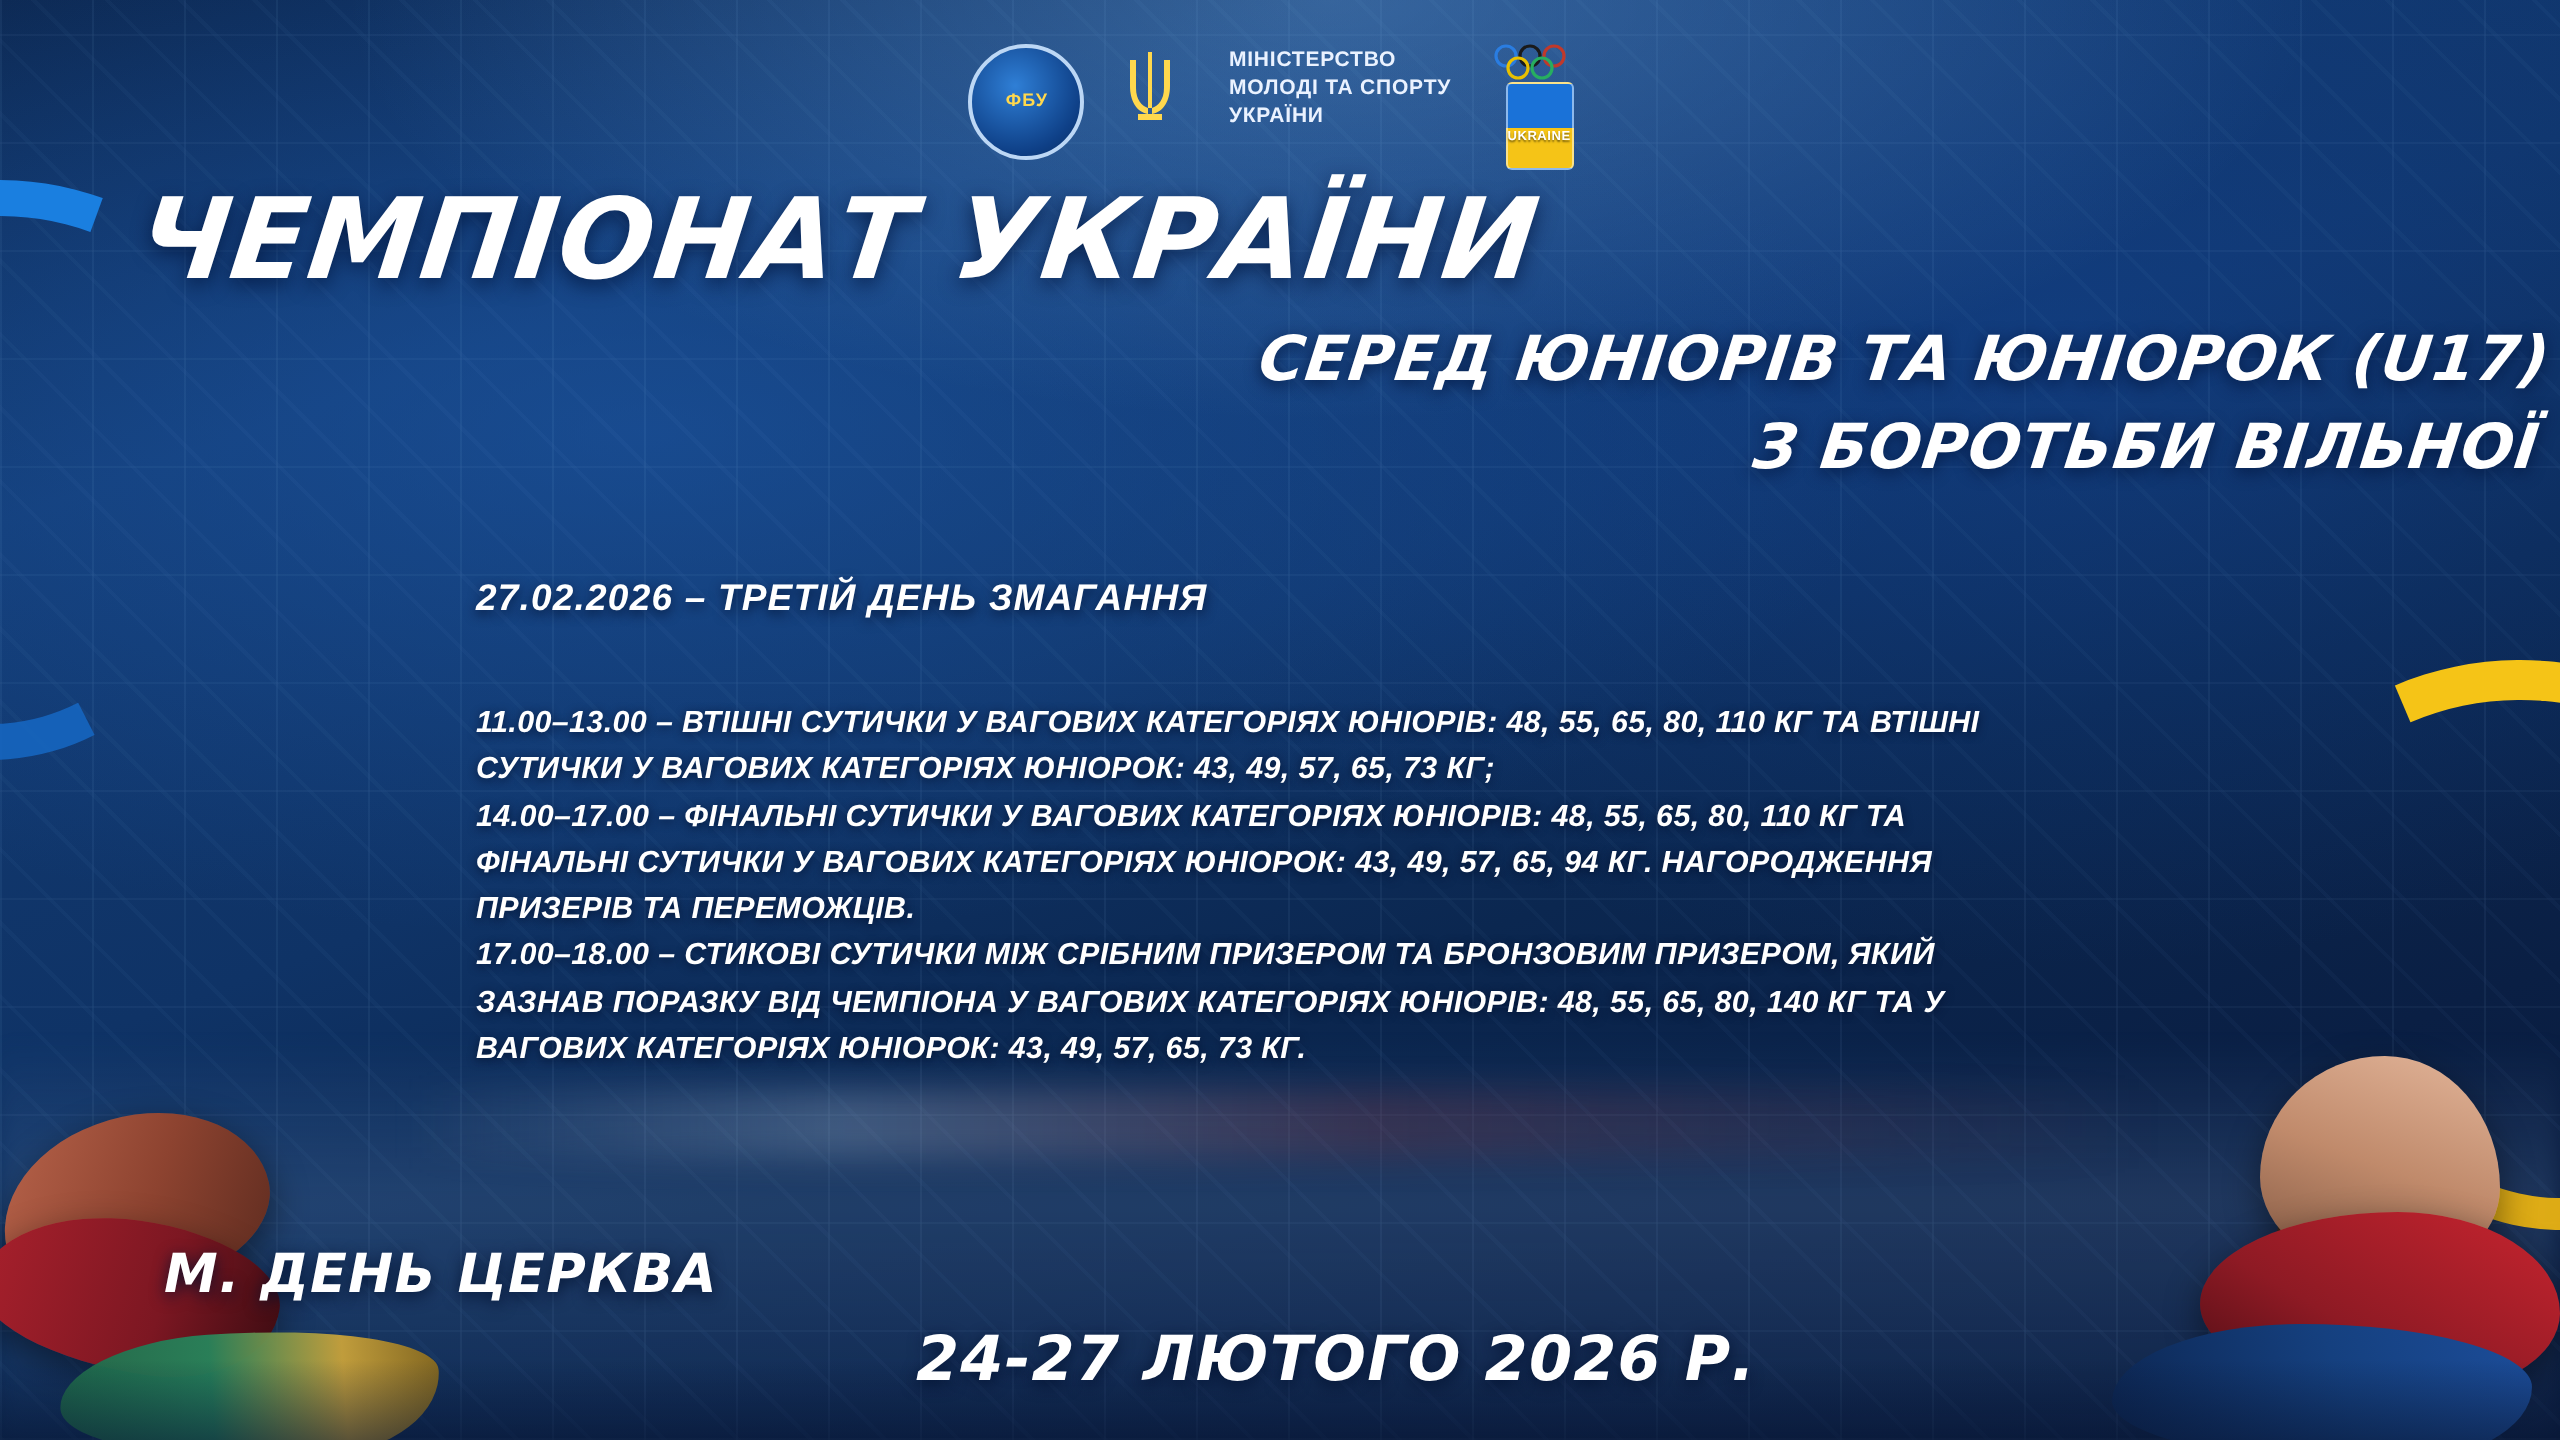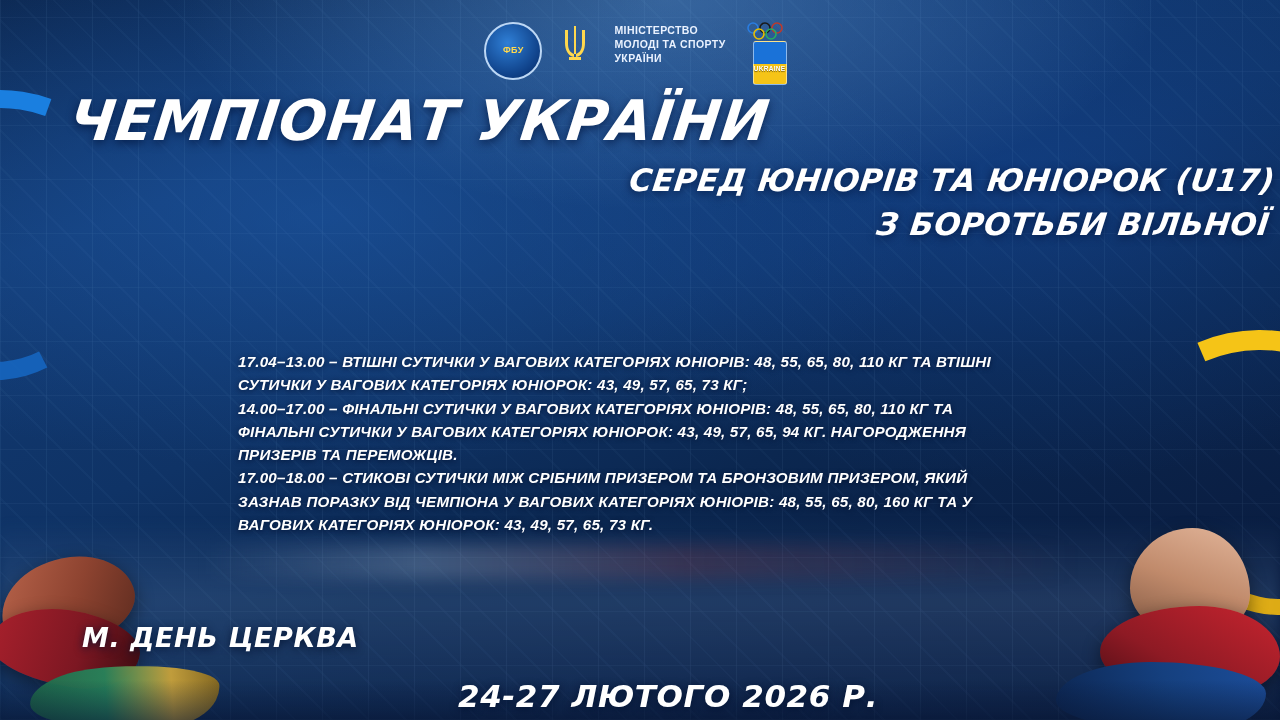--- a/index.html
+++ b/index.html
@@ -139,21 +139,20 @@
     position: absolute; left: 82px; top: 622px;
     color: #ffffff; font-weight: 900; font-style: italic; font-size: 27px;
     letter-spacing: .6px; text-shadow: 0 2px 8px rgba(0,15,45,.85);
     font-family: "DejaVu Sans", sans-serif;
   }
   #dates {
     position: absolute; left: 458px; top: 662px;
     color: #ffffff; font-weight: 900; font-style: italic; font-size: 31px;
     letter-spacing: .6px; text-shadow: 0 2px 8px rgba(0,15,45,.85);
     font-family: "DejaVu Sans", sans-serif;
-    margin-top: 16px;
   }
 
   
   #wrestlers-left {
     position: absolute; left: -10px; top: 540px; width: 250px; height: 190px;
   }
   #wrestlers-left .w-a {
     position: absolute; left: 10px; top: 18px; width: 135px; height: 86px;
     background: linear-gradient(120deg, #b9644b 0%, #8d4330 55%, #5d2b1f 100%);
     border-radius: 52% 48% 45% 55% / 60% 55% 45% 40%;
@@ -258,25 +257,26 @@
     </div>
   </div>
 
   <div id="title">ЧЕМПІОНАТ УКРАЇНИ</div>
 
   <div id="subtitle">
     <div>СЕРЕД ЮНІОРІВ ТА ЮНІОРОК (U17)</div>
     <div>З БОРОТЬБИ ВІЛЬНОЇ</div>
   </div>
 
+  <div id="day-line">27.02.2026 – ТРЕТІЙ ДЕНЬ ЗМАГАННЯ</div>
 
   <div id="schedule">
-    <p>17.04–13.00 – ВТІШНІ СУТИЧКИ У ВАГОВИХ КАТЕГОРІЯХ ЮНІОРІВ: 48, 55, 65, 80, 110 КГ ТА ВТІШНІ СУТИЧКИ У ВАГОВИХ КАТЕГОРІЯХ ЮНІОРОК: 43, 49, 57, 65, 73 КГ;</p>
+    <p>11.00–13.00 – ВТІШНІ СУТИЧКИ У ВАГОВИХ КАТЕГОРІЯХ ЮНІОРІВ: 48, 55, 65, 80, 110 КГ ТА ВТІШНІ СУТИЧКИ У ВАГОВИХ КАТЕГОРІЯХ ЮНІОРОК: 43, 49, 57, 65, 73 КГ;</p>
     <p>14.00–17.00 – ФІНАЛЬНІ СУТИЧКИ У ВАГОВИХ КАТЕГОРІЯХ ЮНІОРІВ: 48, 55, 65, 80, 110 КГ ТА ФІНАЛЬНІ СУТИЧКИ У ВАГОВИХ КАТЕГОРІЯХ ЮНІОРОК: 43, 49, 57, 65, 94 КГ. НАГОРОДЖЕННЯ ПРИЗЕРІВ ТА ПЕРЕМОЖЦІВ.</p>
-    <p>17.00–18.00 – СТИКОВІ СУТИЧКИ МІЖ СРІБНИМ ПРИЗЕРОМ ТА БРОНЗОВИМ ПРИЗЕРОМ, ЯКИЙ ЗАЗНАВ ПОРАЗКУ ВІД ЧЕМПІОНА У ВАГОВИХ КАТЕГОРІЯХ ЮНІОРІВ: 48, 55, 65, 80, 160 КГ ТА У ВАГОВИХ КАТЕГОРІЯХ ЮНІОРОК: 43, 49, 57, 65, 73 КГ.</p>
+    <p>17.00–18.00 – СТИКОВІ СУТИЧКИ МІЖ СРІБНИМ ПРИЗЕРОМ ТА БРОНЗОВИМ ПРИЗЕРОМ, ЯКИЙ ЗАЗНАВ ПОРАЗКУ ВІД ЧЕМПІОНА У ВАГОВИХ КАТЕГОРІЯХ ЮНІОРІВ: 48, 55, 65, 80, 140 КГ ТА У ВАГОВИХ КАТЕГОРІЯХ ЮНІОРОК: 43, 49, 57, 65, 73 КГ.</p>
   </div>
 
   <div id="wrestlers-left">
     <div class="w-a"></div>
     <div class="w-b"></div>
     <div class="w-c"></div>
   </div>
 
   <div id="wrestlers-right">
     <div class="w-d"></div>

